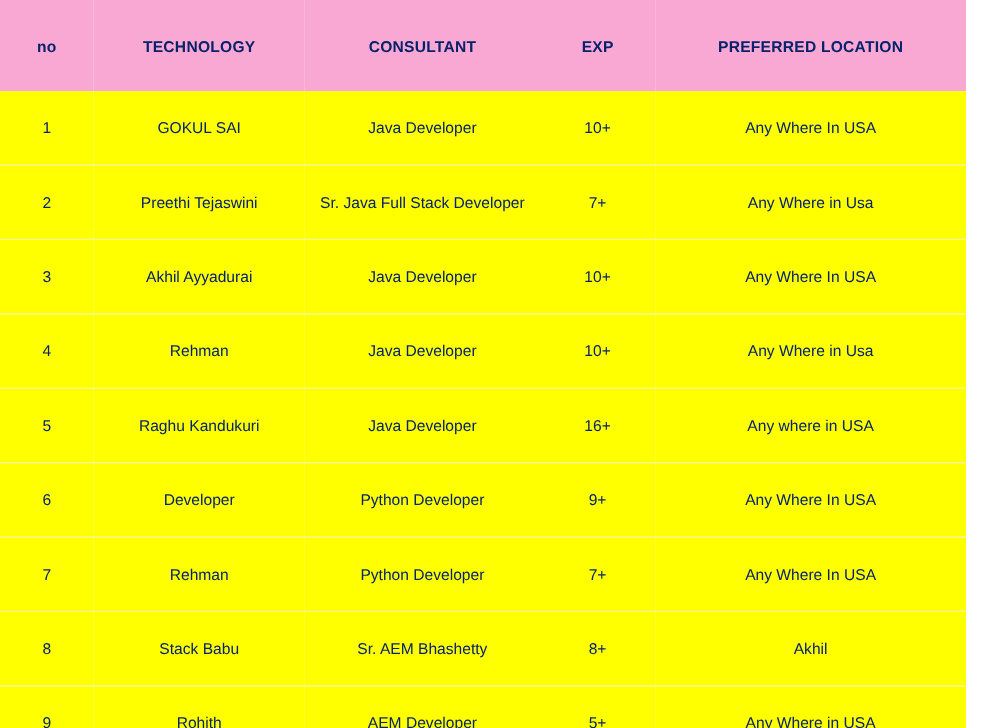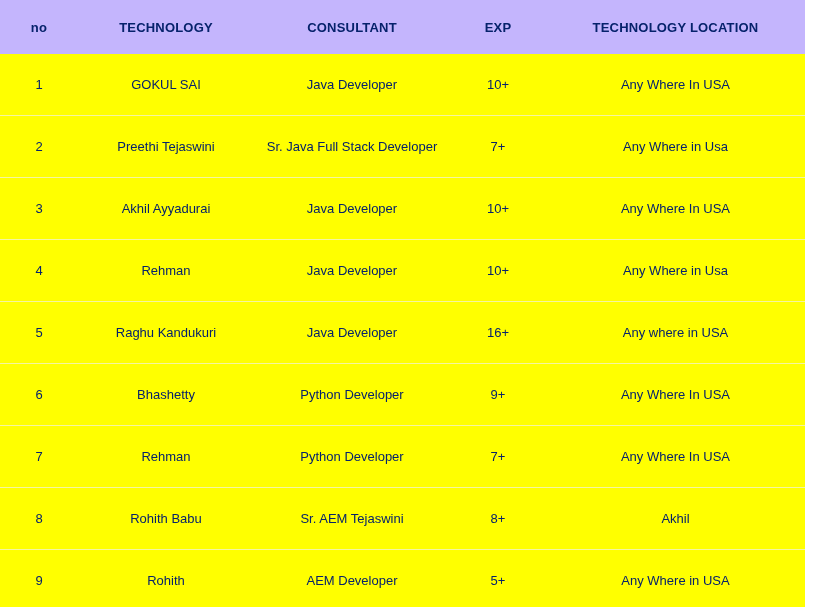--- a/index.html
+++ b/index.html
@@ -17,29 +17,29 @@
     width: 805px;
     margin: 0;
     padding: 0;
   }
   table.consultants {
     border-collapse: collapse;
     width: 805px;
     table-layout: fixed;
   }
   table.consultants thead th {
-    background: #c4b5fd;
+    background: #f9a8d4;
     color: #06226b;
     font-size: 13px;
     font-weight: bold;
     letter-spacing: 0.2px;
     height: 44px;
     vertical-align: middle;
     text-align: center;
-    padding: 5px 6px;
+    padding: 16px 6px;
     border: none;
   }
   table.consultants tbody td {
     background: #ffff00;
     color: #06226b;
     font-size: 13px;
     text-align: center;
     vertical-align: middle;
     height: 53px;
     padding: 4px 8px;
@@ -66,21 +66,21 @@
       <col class="c-technology">
       <col class="c-exp">
       <col class="c-location">
     </colgroup>
     <thead>
       <tr>
         <th>no</th>
         <th>TECHNOLOGY</th>
         <th>CONSULTANT</th>
         <th>EXP</th>
-        <th>TECHNOLOGY LOCATION</th>
+        <th>PREFERRED LOCATION</th>
       </tr>
     </thead>
     <tbody>
       <tr>
         <td>1</td>
         <td>GOKUL SAI</td>
         <td>Java Developer</td>
         <td>10+</td>
         <td>Any Where In USA</td>
       </tr>
@@ -107,36 +107,36 @@
       </tr>
       <tr>
         <td>5</td>
         <td>Raghu Kandukuri</td>
         <td>Java Developer</td>
         <td>16+</td>
         <td>Any where in USA</td>
       </tr>
       <tr>
         <td>6</td>
-        <td>Bhashetty</td>
+        <td>Developer</td>
         <td>Python Developer</td>
         <td>9+</td>
         <td>Any Where In USA</td>
       </tr>
       <tr>
         <td>7</td>
         <td>Rehman</td>
         <td>Python Developer</td>
         <td>7+</td>
         <td>Any Where In USA</td>
       </tr>
       <tr>
         <td>8</td>
-        <td>Rohith Babu</td>
-        <td>Sr. AEM Tejaswini</td>
+        <td>Stack Babu</td>
+        <td>Sr. AEM Bhashetty</td>
         <td>8+</td>
         <td>Akhil</td>
       </tr>
       <tr>
         <td>9</td>
         <td>Rohith</td>
         <td>AEM Developer</td>
         <td>5+</td>
         <td>Any Where in USA</td>
       </tr>

